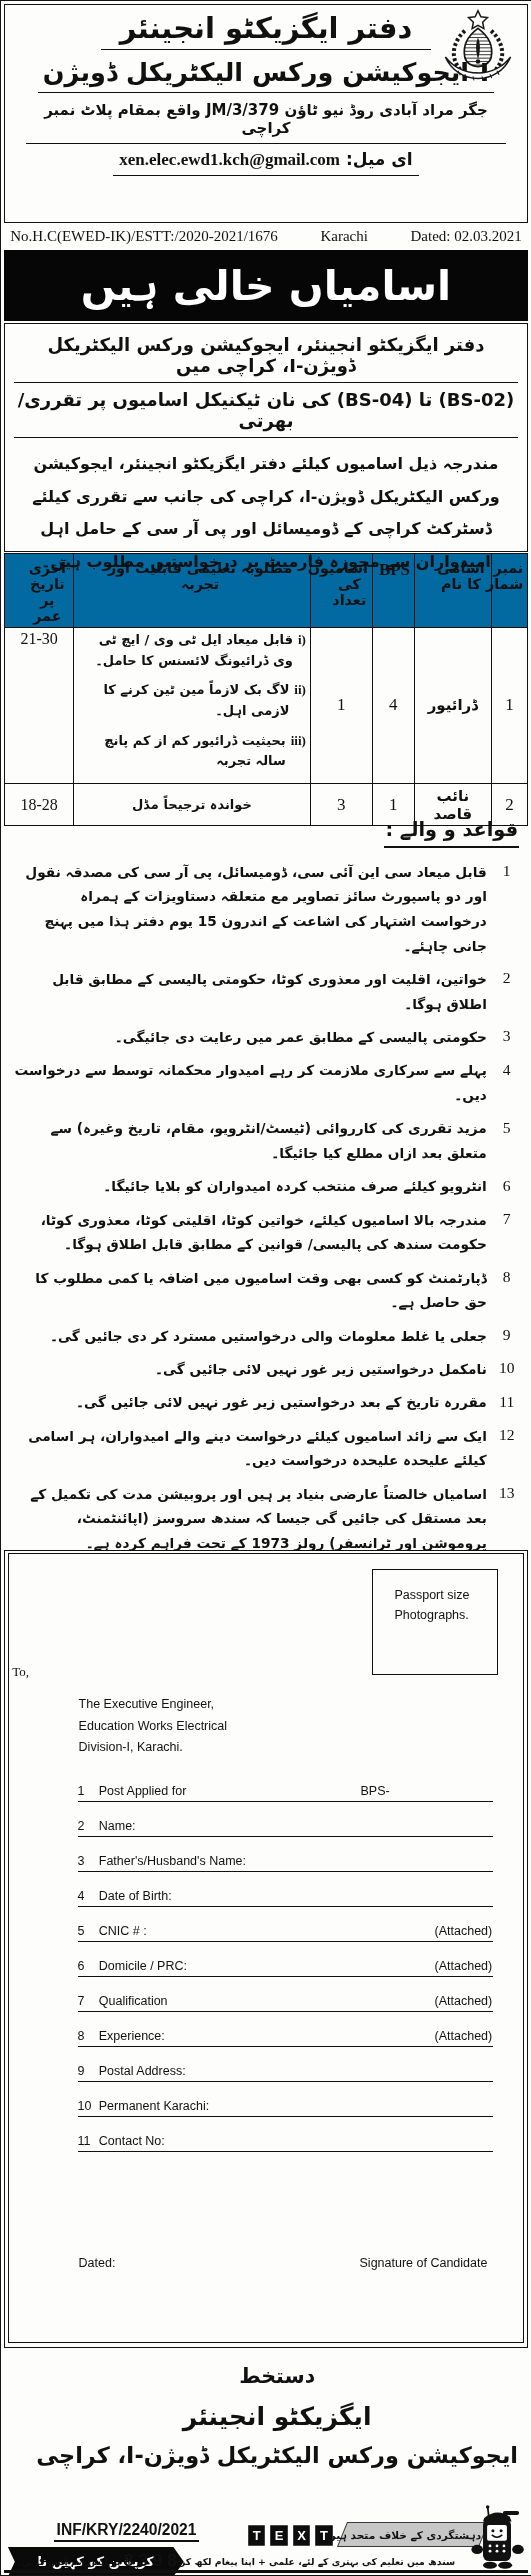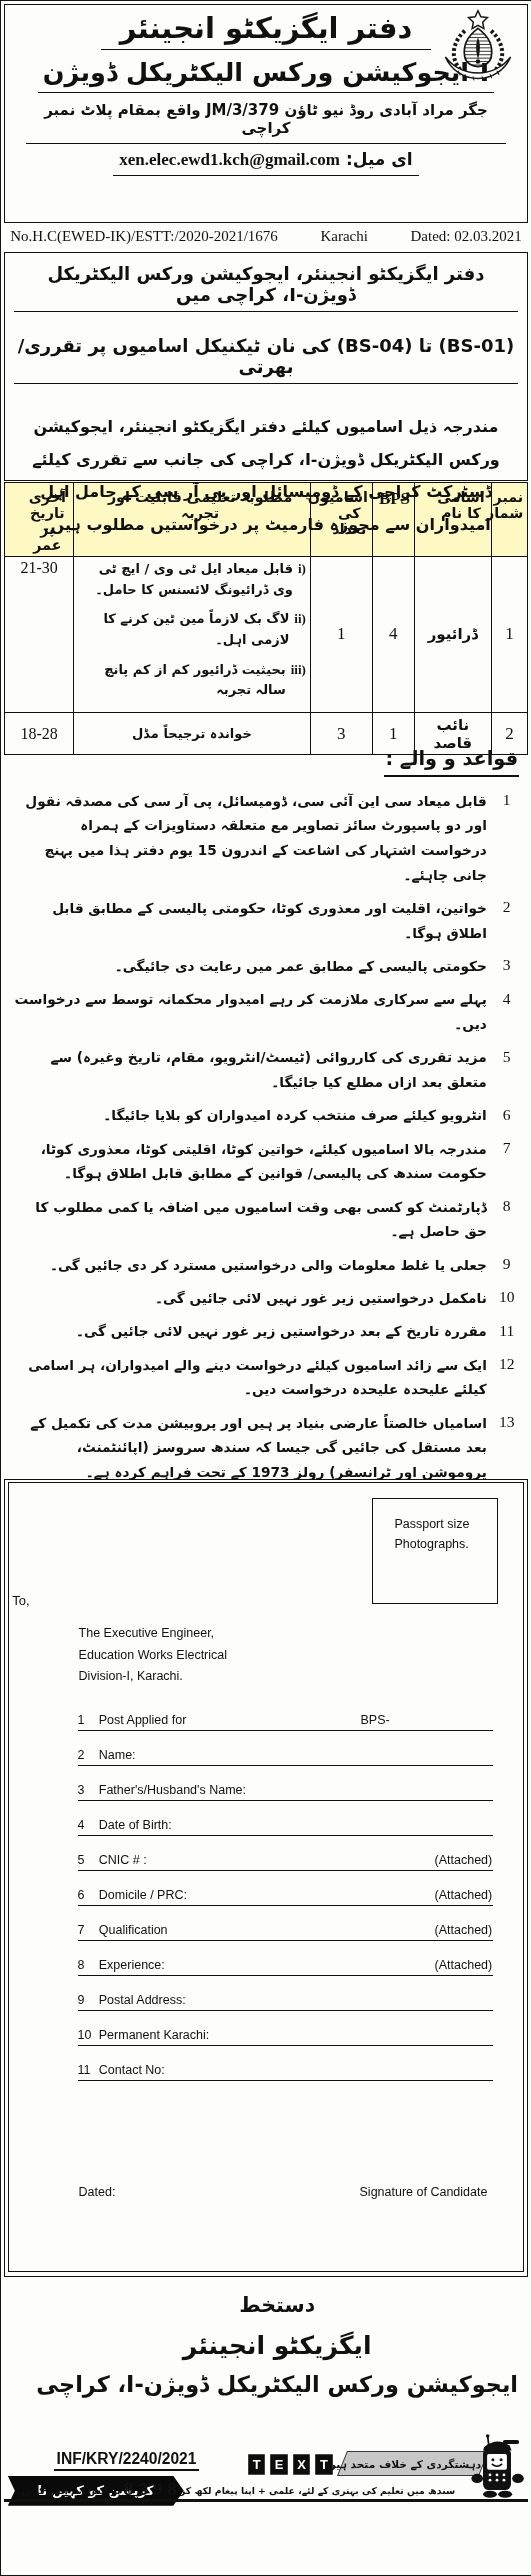--- a/index.html
+++ b/index.html
@@ -23,28 +23,28 @@
   .h-email .em { font-family: "Liberation Serif", serif; font-weight: 700; direction: ltr; unicode-bidi: isolate; }
 
   
   .ref-band { height: 27.4px; display: flex; align-items: center; justify-content: space-between; padding: 0 6.2px; font-size: 15px; }
 
   
   .banner { height: 71px; background: #060606; color: #fff; display:flex; align-items:center; justify-content:center; font-size: 41px; font-weight: 700; }
 
   
   .intro-box { height: 229px; border: 1.2px solid #121212; margin-top: 1.2px; padding: 10px 8.7px 0; text-align: center; direction: rtl; }
-  .intro-h { font-size: 18px; font-weight: 700; display:inline-block; border-bottom: 1.9px solid #111; padding: 0 2.5px 6.2px; margin-bottom: 23px; }
+  .intro-h { font-size: 18px; font-weight: 700; display:inline-block; border-bottom: 1.9px solid #111; padding: 0 2.5px 6.2px; margin-bottom: 6px; }
   .intro-p { font-size: 16px; font-weight: 700; line-height: 2.05; margin-top: 3.7px; }
 
   
   .table-wrap { height: 258px; margin-top: 1.2px; }
   table.jobs { width: 100%; height: 100%; border-collapse: collapse; direction: rtl; table-layout: fixed; }
   table.jobs th, table.jobs td { border: 1.9px solid #111; padding: 2.5px 3.7px; }
-  table.jobs th { background: #fef9c3; font-size: 14.3px; font-weight: 700; text-align: center; vertical-align: top; padding-top: 6.2px; padding-left: 20px; }
+  table.jobs th { background: #0369a1; font-size: 14.3px; font-weight: 700; text-align: center; vertical-align: top; padding-top: 6.2px; padding-left: 20px; }
   table.jobs th.bps-h { font-family: "Liberation Serif", serif; font-size: 17px; }
   td.c-serial, td.c-bps, td.c-count { font-family: "Liberation Serif", serif; font-size: 17px; text-align: center; }
   td.c-post { font-size: 15px; font-weight: 700; text-align: center; }
   td.c-qual { font-size: 13px; font-weight: 700; text-align: right; vertical-align: top; padding-top: 8.7px; }
   td.c-qual .qline { display: flex; gap: 5px; margin-bottom: 8.7px; line-height: 1.6; }
   td.c-qual .rn { font-family: "Liberation Serif", serif; font-weight: 700; direction: ltr; unicode-bidi: isolate; }
   td.c-age { font-family: "Liberation Serif", serif; font-size: 16px; text-align: center; vertical-align: top; padding-top: 10px; }
   tr.r2 td { vertical-align: middle !important; padding-top: 2.5px !important; }
   tr.r2 td.c-qual { text-align: center; }
   tr.r2 td.c-age { vertical-align: middle; padding-top: 2.5px; }
@@ -56,21 +56,21 @@
   ol.rules-list li { display: flex; gap: 6.2px; margin-bottom: 8.7px; }
   ol.rules-list .num { font-family: "Liberation Serif", serif; font-size: 15.6px; min-width: 27.4px; text-align: center; padding-top: 2.5px; }
   ol.rules-list .txt { flex: 1; font-size: 13.7px; font-weight: 700; line-height: 1.8; text-align: right; }
 
   
   .app-outer { height: 798px; border: 1.9px solid #111; margin-top: 0; }
   .app-inner { position: relative; height: calc(100% - 6.2px); margin: 2.5px; border: 1.2px solid #111; font-family: "Liberation Sans", sans-serif; }
   .app-title { position: absolute; top: 24px; left: 0; right: 131px; text-align: center; font-size: 13.7px; font-weight: 700; }
   .app-title span { border-bottom: 1.9px solid #111; padding-bottom: 1.2px; }
   .photo-box { position: absolute; top: 15px; right: 25px; width: 126px; height: 106px; border: 1.2px solid #111; padding: 16px 0 0 21px; font-size: 12.5px; line-height: 1.55; }
-  .to-label { position: absolute; left: 3.7px; top: 110px; font-size: 13px; }
+  .to-label { position: absolute; left: 3.7px; top: 110px; font-size: 13px; font-family: Liberation Serif, serif; }
   .addressee { position: absolute; left: 70px; top: 140px; font-size: 12.5px; line-height: 1.7; }
   .fields { position: absolute; top: 211px; left: 0; right: 0; }
   .field { position: relative; height: 35px; margin: 0 30px 0 69px; border-bottom: 1.9px solid #111; display: flex; align-items: flex-end; gap: 6.2px; padding-bottom: 3.1px; font-size: 12.5px; }
   .field .no { min-width: 15px; }
   .field .bps { margin-left: 168px; }
   .field .attached { position: absolute; right: 1.2px; bottom: 3.1px; }
   .dated-row { position: absolute; top: 702px; left: 70px; right: 36px; display: flex; justify-content: space-between; font-size: 12.5px; }
 
   
   .sig { height: 169px; text-align: center; direction: rtl; transform: translateX(11.2px); padding-top: 16px; }
@@ -144,24 +144,25 @@
       <div class="h-email urdu"><span>ای میل:</span> <span class="em">xen.elec.ewd1.kch@gmail.com</span></div>
     </div>
   </div>
 
   <div class="ref-band serif">
     <span>No.H.C(EWED-IK)/ESTT:/2020-2021/1676</span>
     <span>Karachi</span>
     <span>Dated: 02.03.2021</span>
   </div>
 
+  <div class="banner urdu">اسامیاں خالی ہیں</div>
 
   <div class="intro-box">
     <div><span class="intro-h urdu">دفتر ایگزیکٹو انجینئر، ایجوکیشن ورکس الیکٹریکل ڈویژن-I، کراچی میں</span></div>
-    <div><span class="intro-h urdu">(BS-01) تا (BS-04) کی نان ٹیکنیکل اسامیوں پر تقرری/ بھرتی</span></div>
+    <div><span class="intro-h urdu">(BS-02) تا (BS-04) کی نان ٹیکنیکل اسامیوں پر تقرری/ بھرتی</span></div>
     <div class="intro-p urdu">مندرجہ ذیل اسامیوں کیلئے دفتر ایگزیکٹو انجینئر، ایجوکیشن ورکس الیکٹریکل ڈویژن-I، کراچی کی جانب سے تقرری کیلئے ڈسٹرکٹ کراچی کے ڈومیسائل اور پی آر سی کے حامل اہل امیدواران سے مجوزہ فارمیٹ پر درخواستیں مطلوب ہیں۔</div>
   </div>
 
   <div class="table-wrap">
     <table class="jobs urdu">
       <colgroup>
         <col style="width:36px">
           <col style="width:77px">
           <col style="width:42px">
         <col style="width:62px">

